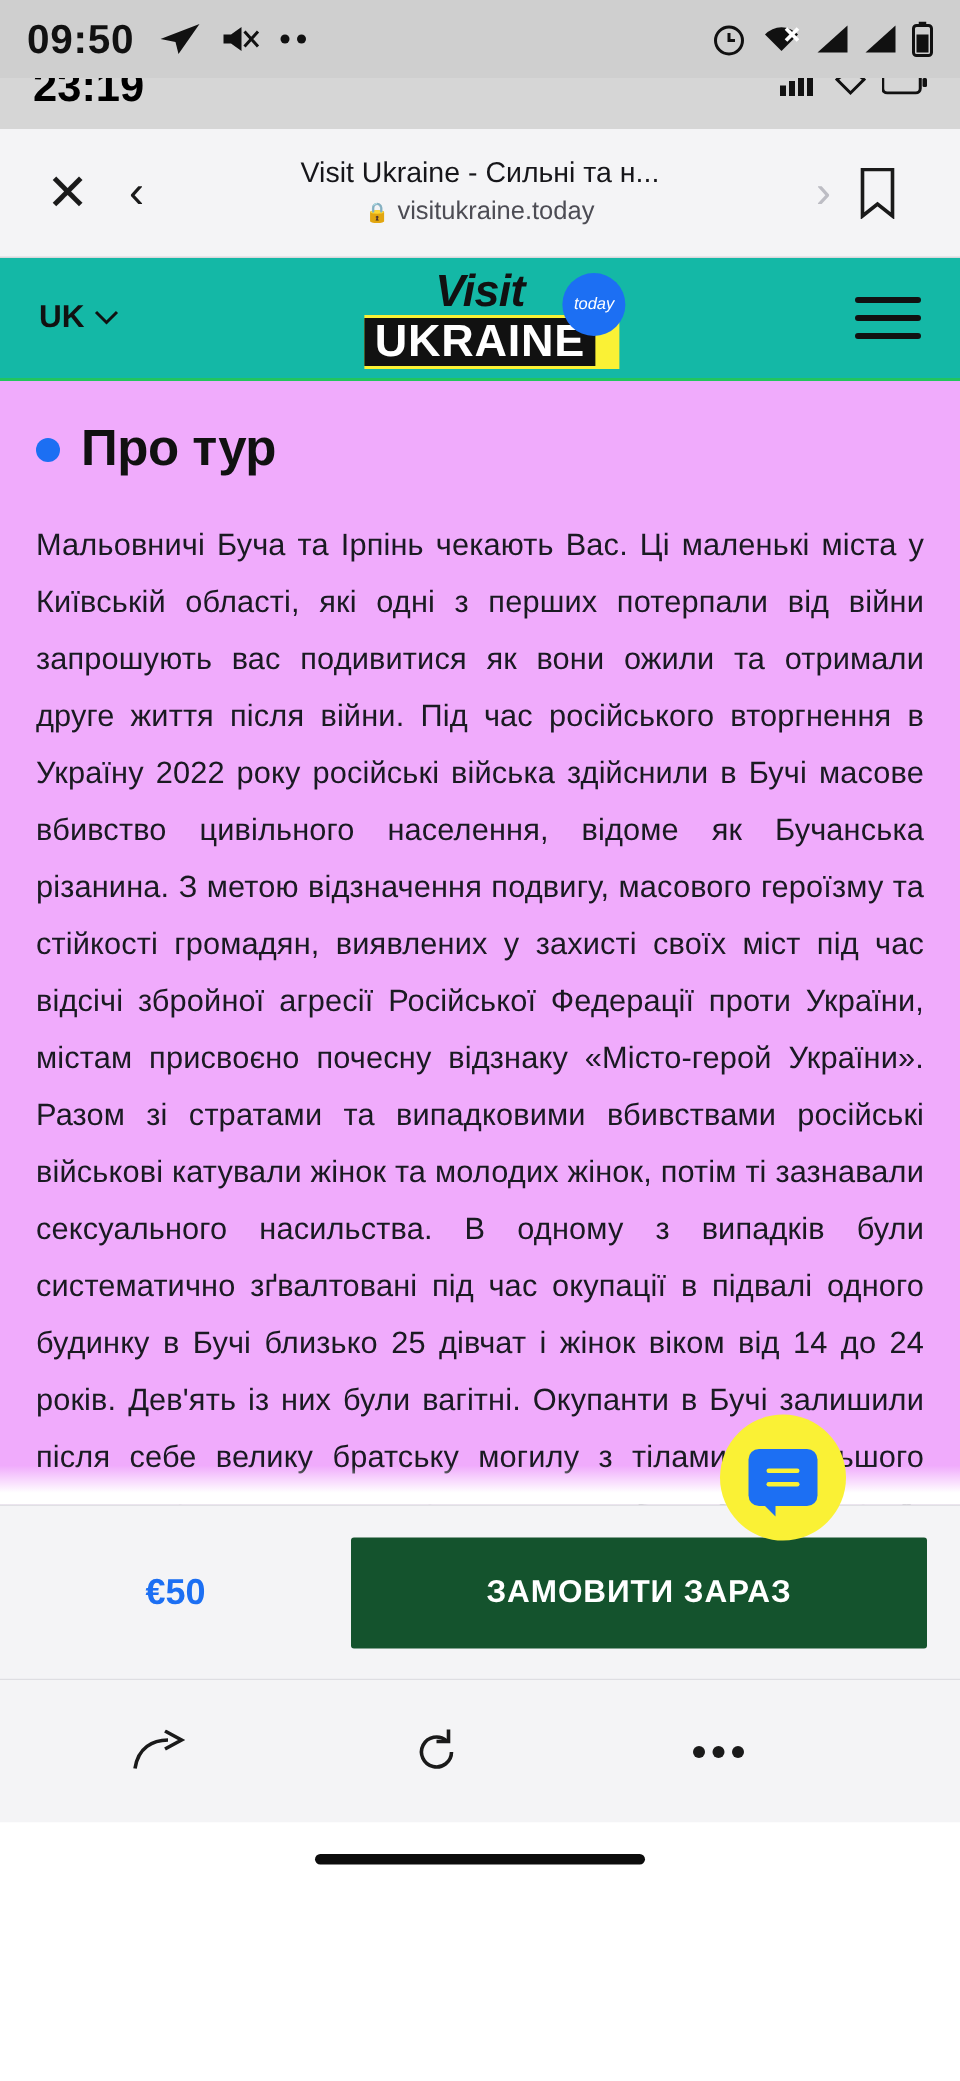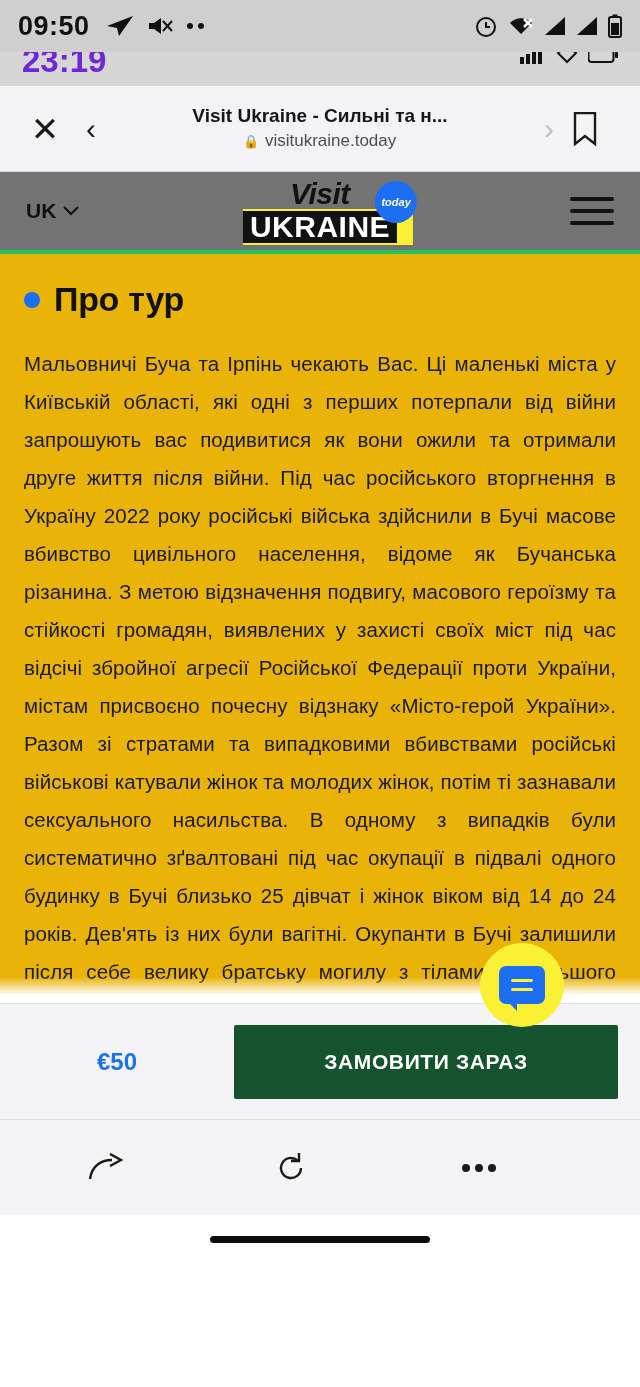--- a/index.html
+++ b/index.html
@@ -37,21 +37,21 @@
   
   .os-status2 {
     height: 34px;
     background: #d6d6d6;
     display: flex; align-items: flex-start;
     padding: 0 22px;
     flex: 0 0 auto;
     overflow: hidden;
   }
   .os-clock2 {
-    font-size: 33px; font-weight: 700; color: #6d28d9;
+    font-size: 29px; font-weight: 700; color: #000000;
     margin-top: -10px;
   }
   .os-right-icons2 {
     margin-left: auto; display: flex; align-items: center; gap: 9px;
     margin-top: -6px;
   }
 
   
   .browser-bar {
     background: #f4f4f6;
@@ -60,37 +60,37 @@
     display: flex; align-items: center;
     padding: 0 22px;
     flex: 0 0 auto;
   }
   .bb-btn { width: 46px; text-align: center; color: #1a1a1a; }
   .bb-close { font-size: 34px; font-weight: 300; line-height: 1; }
   .bb-back { font-size: 30px; font-weight: 400; line-height: 1; }
   .bb-fwd { font-size: 30px; font-weight: 400; line-height: 1; color: #bdbdc4; }
   .bb-center { flex: 1 1 auto; text-align: center; padding: 0 4px; overflow: hidden; }
   .bb-title {
-    font-size: 19px; font-weight: 700; color: #16161a;
+    font-size: 19px; font-weight: 400; color: #16161a;
     white-space: nowrap; overflow: hidden; text-overflow: ellipsis;
     line-height: 1.2;
   }
   .bb-url {
     font-size: 17px; color: #4c4c54; margin-top: 3px;
     display: flex; align-items: center; justify-content: center; gap: 5px;
     line-height: 1.2;
   }
   .bb-lock { font-size: 13px; }
   .bb-bookmark { font-size: 28px; width: 46px; text-align: center; color: #1a1a1a; }
 
   
   .site-header {
     height: 82px;
-    background: #737373;
-    border-bottom: 4px solid #22c55e;
+    background: #14b8a6;
+    border-bottom: 2px solid #22c55e;
     display: flex; align-items: center;
     padding: 0 26px;
     flex: 0 0 auto;
     position: relative;
   }
   .lang-switch {
     display: flex; align-items: center; gap: 7px;
     font-size: 21px; font-weight: 700; color: #111;
   }
   .lang-caret { font-size: 14px; font-weight: 400; }
@@ -107,37 +107,37 @@
   }
   .logo-ukraine {
     font-size: 30px; font-weight: 800; color: #ffffff;
     background: #111; padding: 1px 7px; margin-top: 2px;
     letter-spacing: 0.5px;
   }
   .logo-badge {
     position: absolute; right: -20px; top: 2px;
     width: 42px; height: 42px; border-radius: 50%;
     background: #1c6ff3; color: #fff;
-    font-size: 11px; font-weight: 700; font-style: italic;
+    font-size: 11px; font-weight: 400; font-style: italic;
     display: flex; align-items: center; justify-content: center;
   }
   .logo-highlight {
     position: absolute; left: 0px; top: 30px;
     width: 170px; height: 36px; background: #faf135; z-index: -1;
   }
   .hamburger {
     margin-left: auto; display: flex; flex-direction: column;
     gap: 8px; width: 44px;
   }
   .hamburger span { display: block; height: 4px; background: #111; border-radius: 2px; }
 
   
   .content {
     flex: 1 1 auto;
-    background: #eab308;
+    background: #f0abfc;
     padding: 26px 24px 0 24px;
     overflow: hidden;
     position: relative;
   }
   .section-title {
     display: flex; align-items: center; gap: 14px;
     margin: 0 0 26px 0;
   }
   .bullet {
     width: 16px; height: 16px; border-radius: 50%;

